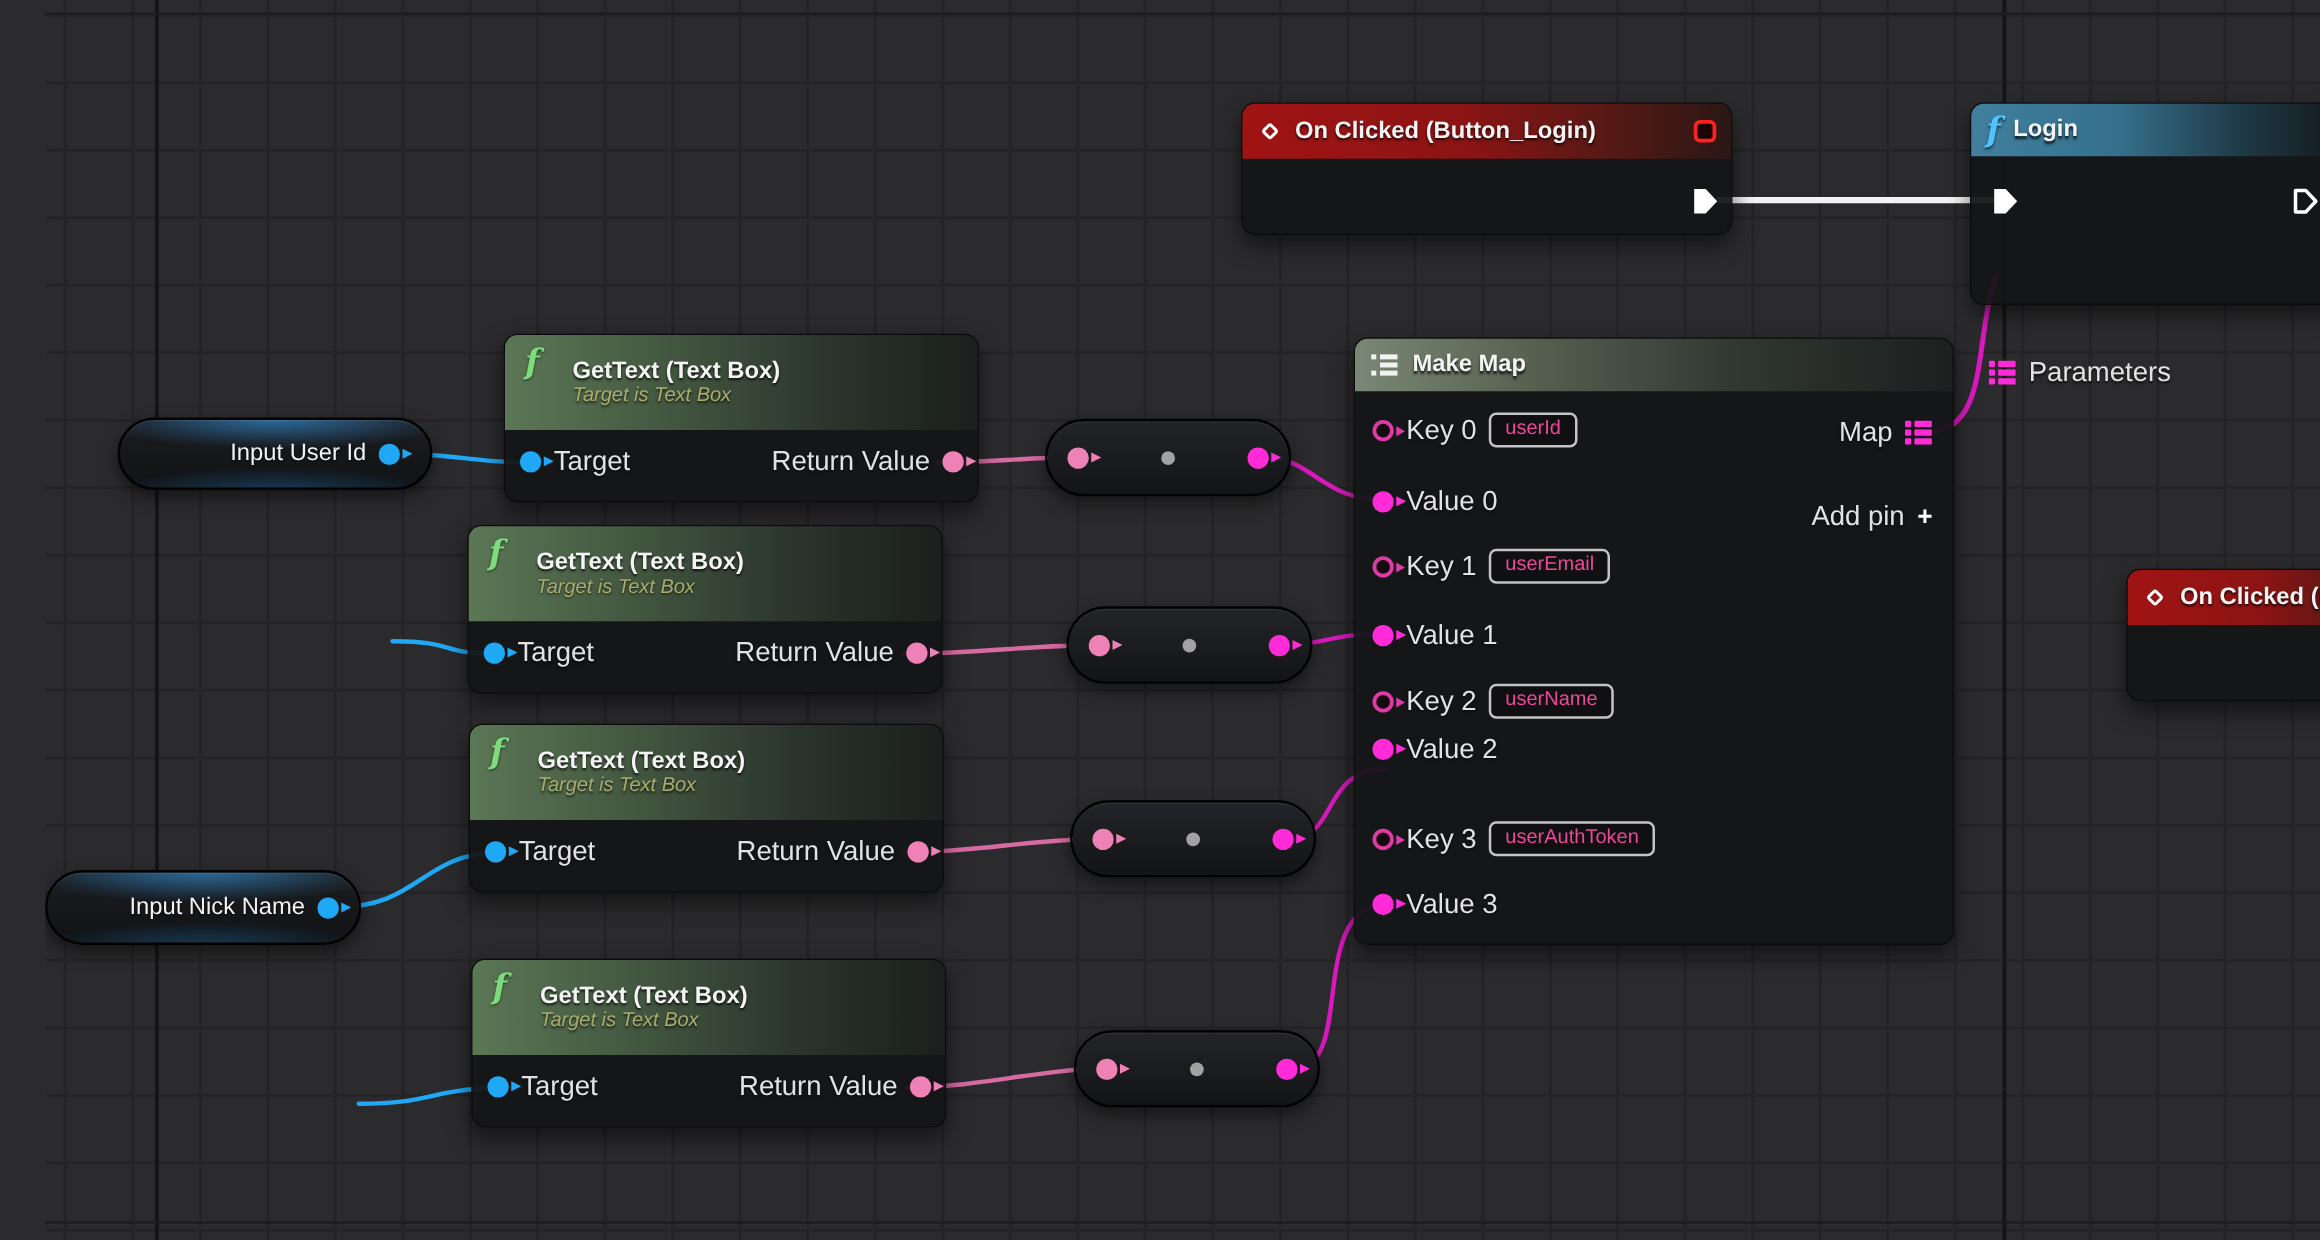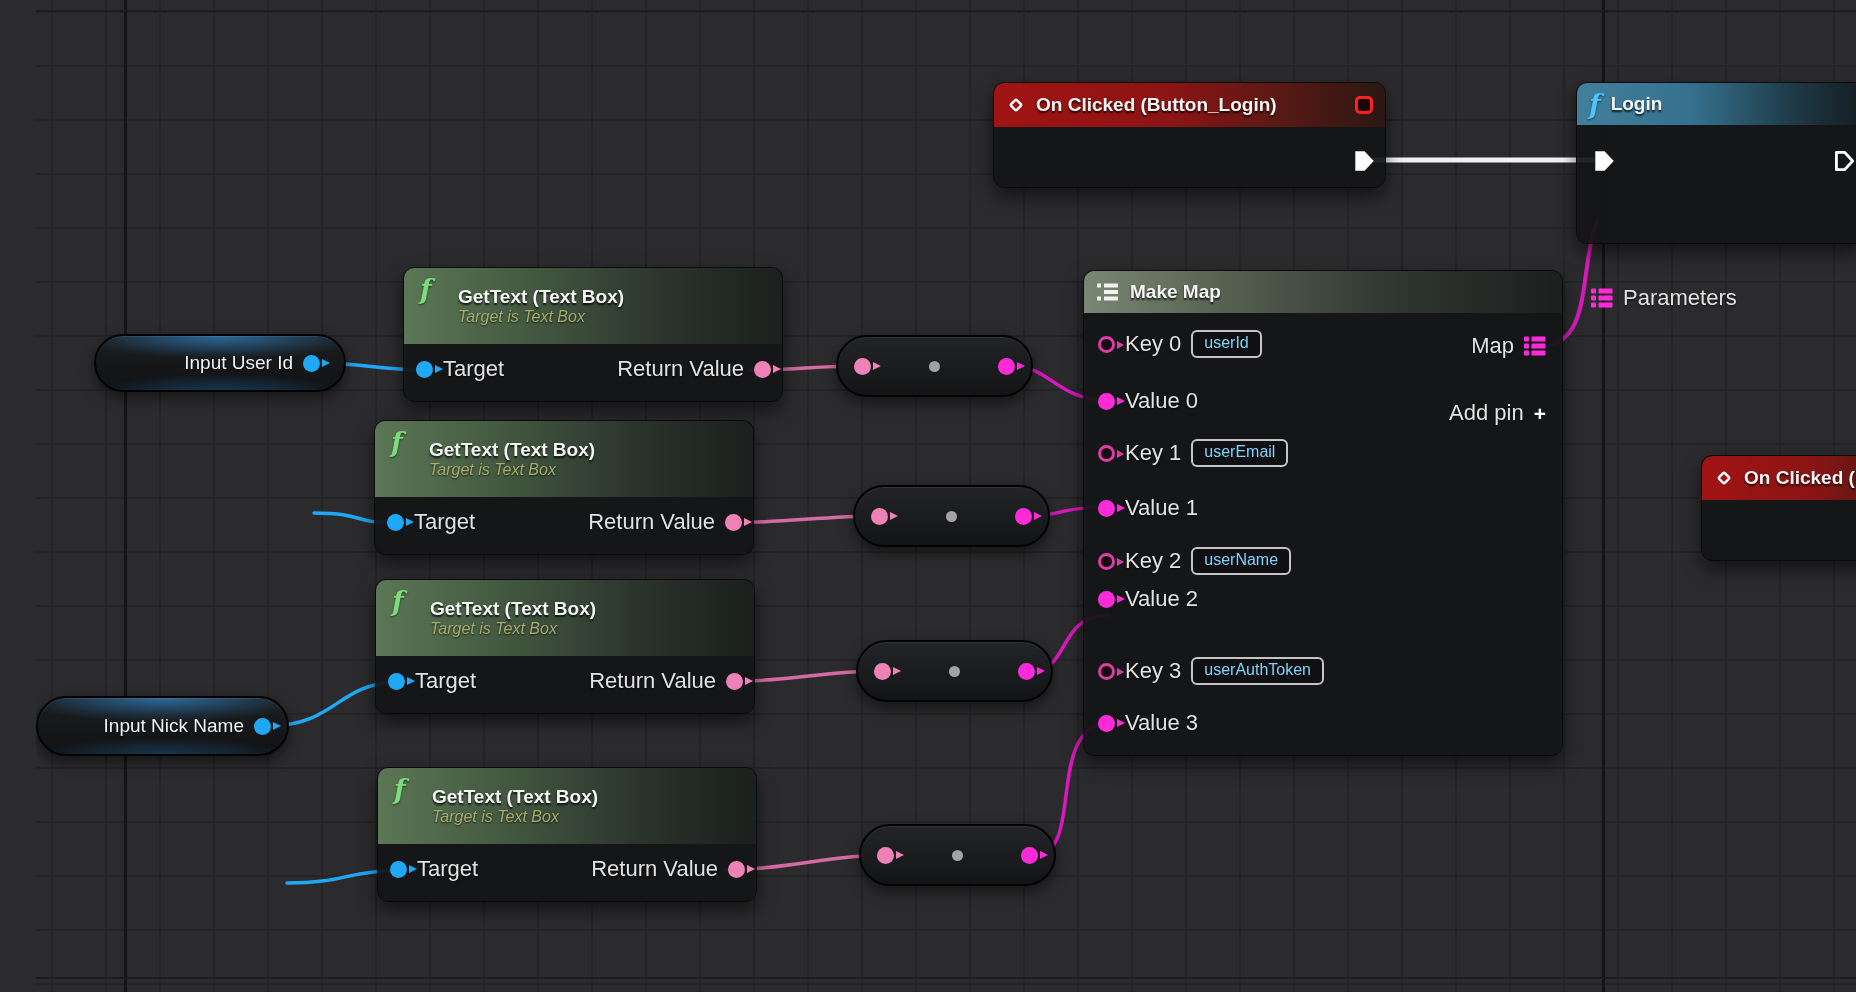--- a/index.html
+++ b/index.html
@@ -42,21 +42,21 @@
         background:var(--c);flex:none;}
   .cpin::after{content:"";position:absolute;left:19px;top:4px;
         border-left:8px solid var(--c);border-top:4.5px solid transparent;
         border-bottom:4.5px solid transparent;}
   .kpin{position:relative;display:inline-block;width:17px;height:17px;border-radius:50%;
         border:3.5px solid #df3ba6;background:#140a10;flex:none;}
   .kpin::after{content:"";position:absolute;left:16px;top:2.5px;
         border-left:7px solid #df3ba6;border-top:4px solid transparent;
         border-bottom:4px solid transparent;}
   .plabel{font-size:22px;color:#e2e2e2;white-space:nowrap;text-shadow:0 1px 2px rgba(0,0,0,.7);}
-  .keybox{font-size:16px;color:#7dd3fc;background:#101012;border:2px solid #c4c4c4;
+  .keybox{font-size:16px;color:#ec4899;background:#101012;border:2px solid #c4c4c4;
           border-radius:6px;padding:2px 11px 4px;white-space:nowrap;}
   
   .mm-row{position:absolute;left:14px;height:34px;display:flex;align-items:center;gap:10px;}
   .mm-out{position:absolute;right:16px;height:34px;display:flex;align-items:center;gap:10px;}
   .plus{font-size:21px;font-weight:bold;color:#fff;line-height:1;}
   
   .gt-row{position:absolute;top:88px;left:12px;right:11px;display:flex;align-items:center;gap:10px;}
   .spring{margin-left:auto;}
   
   .vpill{position:absolute;z-index:2;display:flex;align-items:center;justify-content:flex-end;

